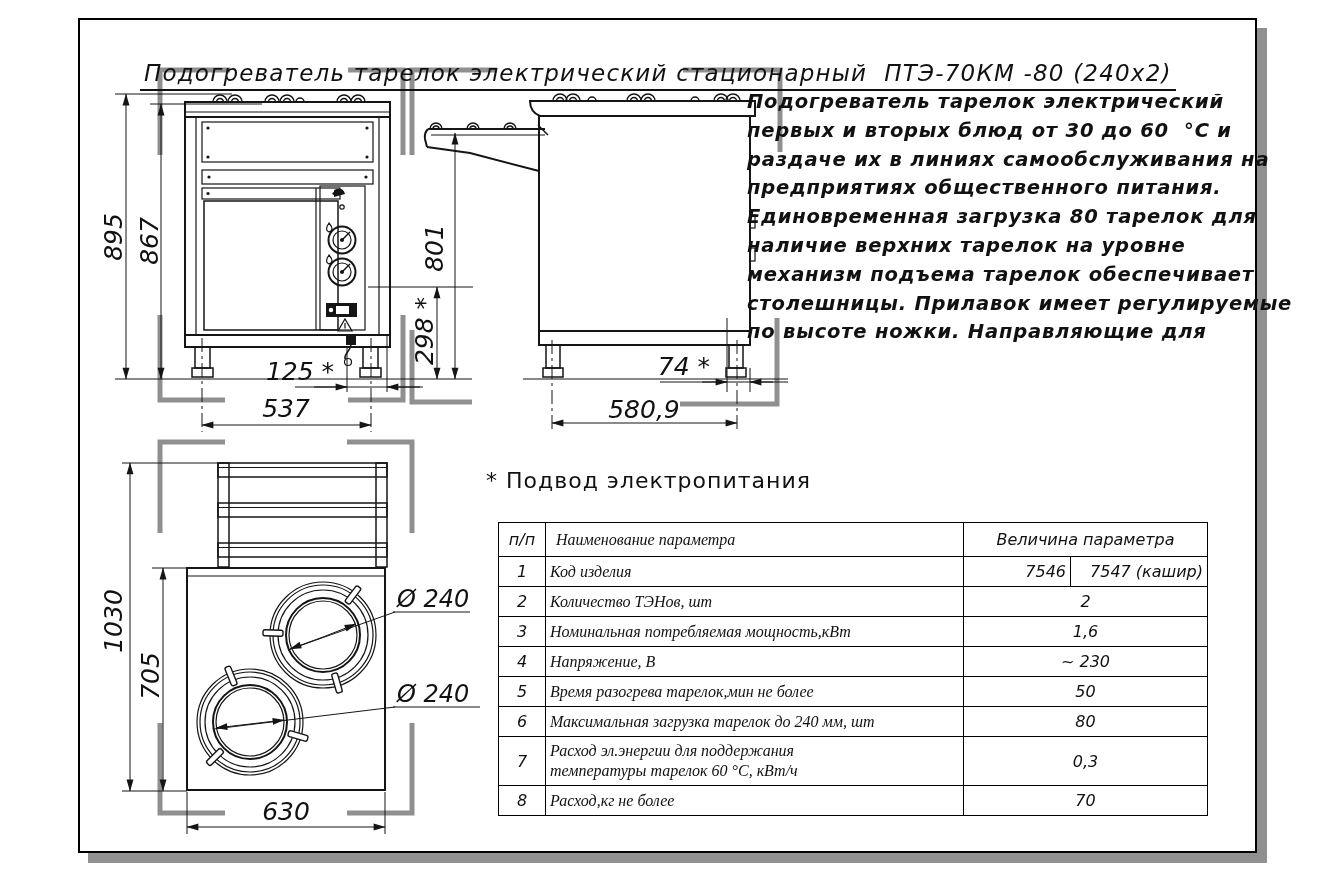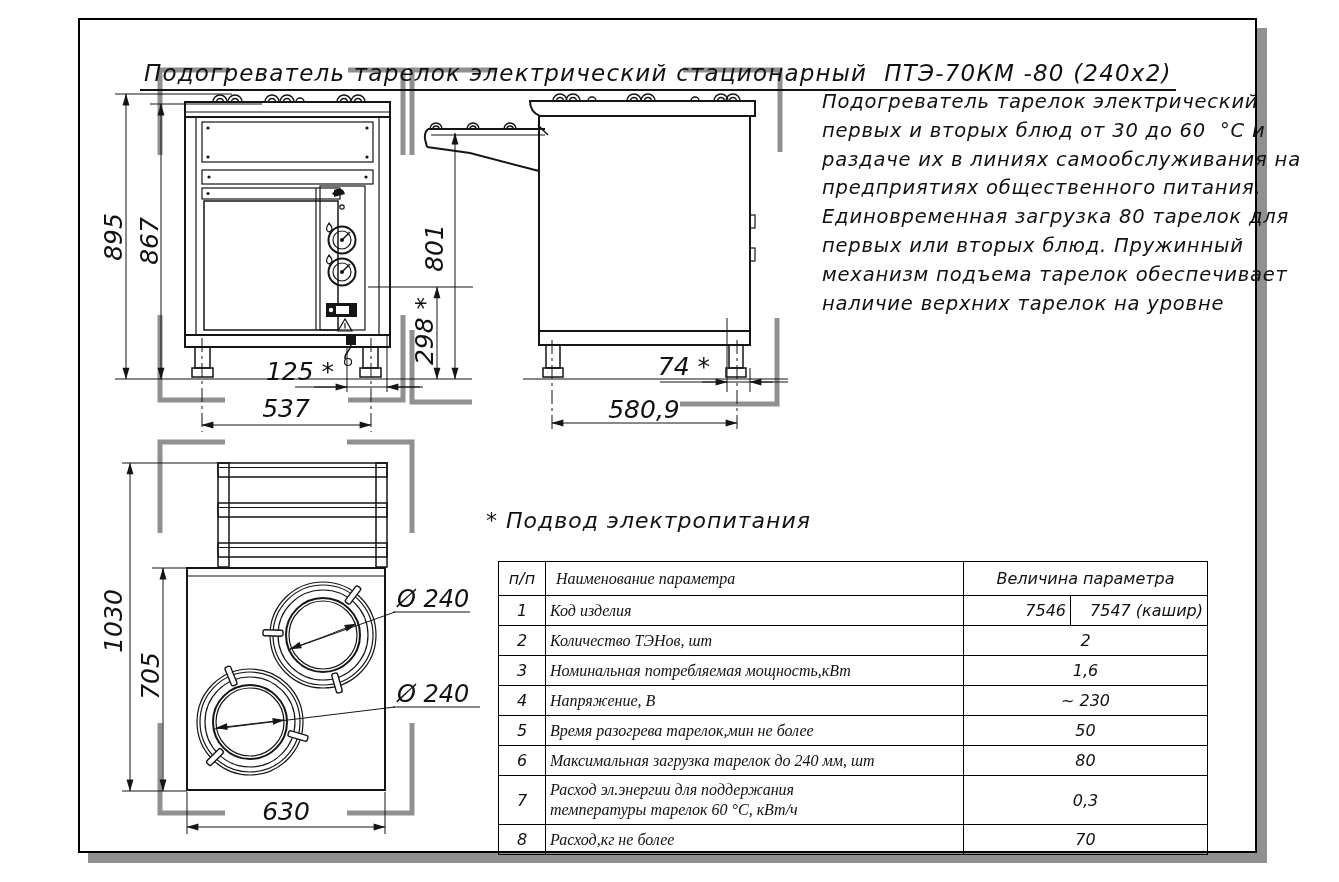--- a/index.html
+++ b/index.html
@@ -4,25 +4,25 @@
 <style>
   html,body{margin:0;padding:0;background:#fff;}
   .stage{position:relative;width:1339px;height:882px;background:#ffffff;overflow:hidden;
          font-family:"DejaVu Sans",sans-serif;color:#111;}
   .sheet{position:absolute;left:78px;top:18px;width:1175px;height:831px;background:#fff;
          border:2px solid #000;box-shadow:10px 10px 0 0 #909090;}
   .drawing-svg{position:absolute;left:0;top:0;width:1339px;height:882px;pointer-events:none;}
   .title-wrap{position:absolute;left:140px;top:33px;width:990px;text-align:center;}
   .title-text{display:inline-block;font-style:italic;font-size:23px;letter-spacing:1.2px;
               border-bottom:2px solid #111;padding:0 4px 3px 4px;white-space:pre;margin-top:27px;}
-  .description{position:absolute;left:822px;top:88px;width:480px;}
+  .description{position:absolute;left:747px;top:88px;width:480px;font-weight:bold;}
   .desc-line{font-style:italic;font-size:19.5px;line-height:28.8px;letter-spacing:0.8px;white-space:pre;}
-  .note{position:absolute;left:486px;top:468px;font-style:italic;font-size:22px;letter-spacing:1px;white-space:pre;margin-top:40px;}
+  .note{position:absolute;left:486px;top:468px;font-size:22px;letter-spacing:1px;white-space:pre;}
   .params{position:absolute;left:498px;top:522px;}
-  table.ptable{border-collapse:collapse;table-layout:fixed;width:709px;margin-top:39px;}
+  table.ptable{border-collapse:collapse;table-layout:fixed;width:709px;}
   table.ptable td{border:1.5px solid #000;font-style:italic;font-size:16px;
                   padding:0 4px;vertical-align:middle;overflow:hidden;}
   td.c-num{width:47px;text-align:center;}
   td.c-name{width:418px;text-align:left;padding-left:10px;white-space:pre-line;line-height:1.25;font-family:Liberation Serif, serif;}
   td.c-val{text-align:center;}
   td.c-val1{width:107px;text-align:right;}
   td.c-val2{width:137px;text-align:right;}
   tr.hrow td{height:33px;text-align:center;padding-left:4px;}
   tr.hrow td.c-name{text-align:left;padding-left:10px;white-space:nowrap;}
   tr.drow td{height:29px;}
@@ -275,23 +275,24 @@
   <div class="title-wrap">
     <span class="title-text">Подогреватель тарелок электрический стационарный  ПТЭ-70КМ -80 (240х2)</span>
   </div>
 
   <div class="description">
     <div class="desc-line">Подогреватель тарелок электрический</div>
     <div class="desc-line">первых и вторых блюд от 30 до 60  °С и</div>
     <div class="desc-line">раздаче их в линиях самообслуживания на</div>
     <div class="desc-line">предприятиях общественного питания.</div>
     <div class="desc-line">Единовременная загрузка 80 тарелок для</div>
-    <div class="desc-line">первых или вторых блюд. Пружинный</div>
+    <div class="desc-line">наличие верхних тарелок на уровне</div>
     <div class="desc-line">механизм подъема тарелок обеспечивает</div>
-    <div class="desc-line">наличие верхних тарелок на уровне</div>
+    <div class="desc-line">столешницы. Прилавок имеет регулируемые</div>
+    <div class="desc-line">по высоте ножки. Направляющие для</div>
   </div>
 
   <div class="note">* Подвод электропитания</div>
 
   <div class="params">
     <table class="ptable">
       <colgroup>
           <col style="width:47px">
           <col style="width:418px">
           <col style="width:107px">

